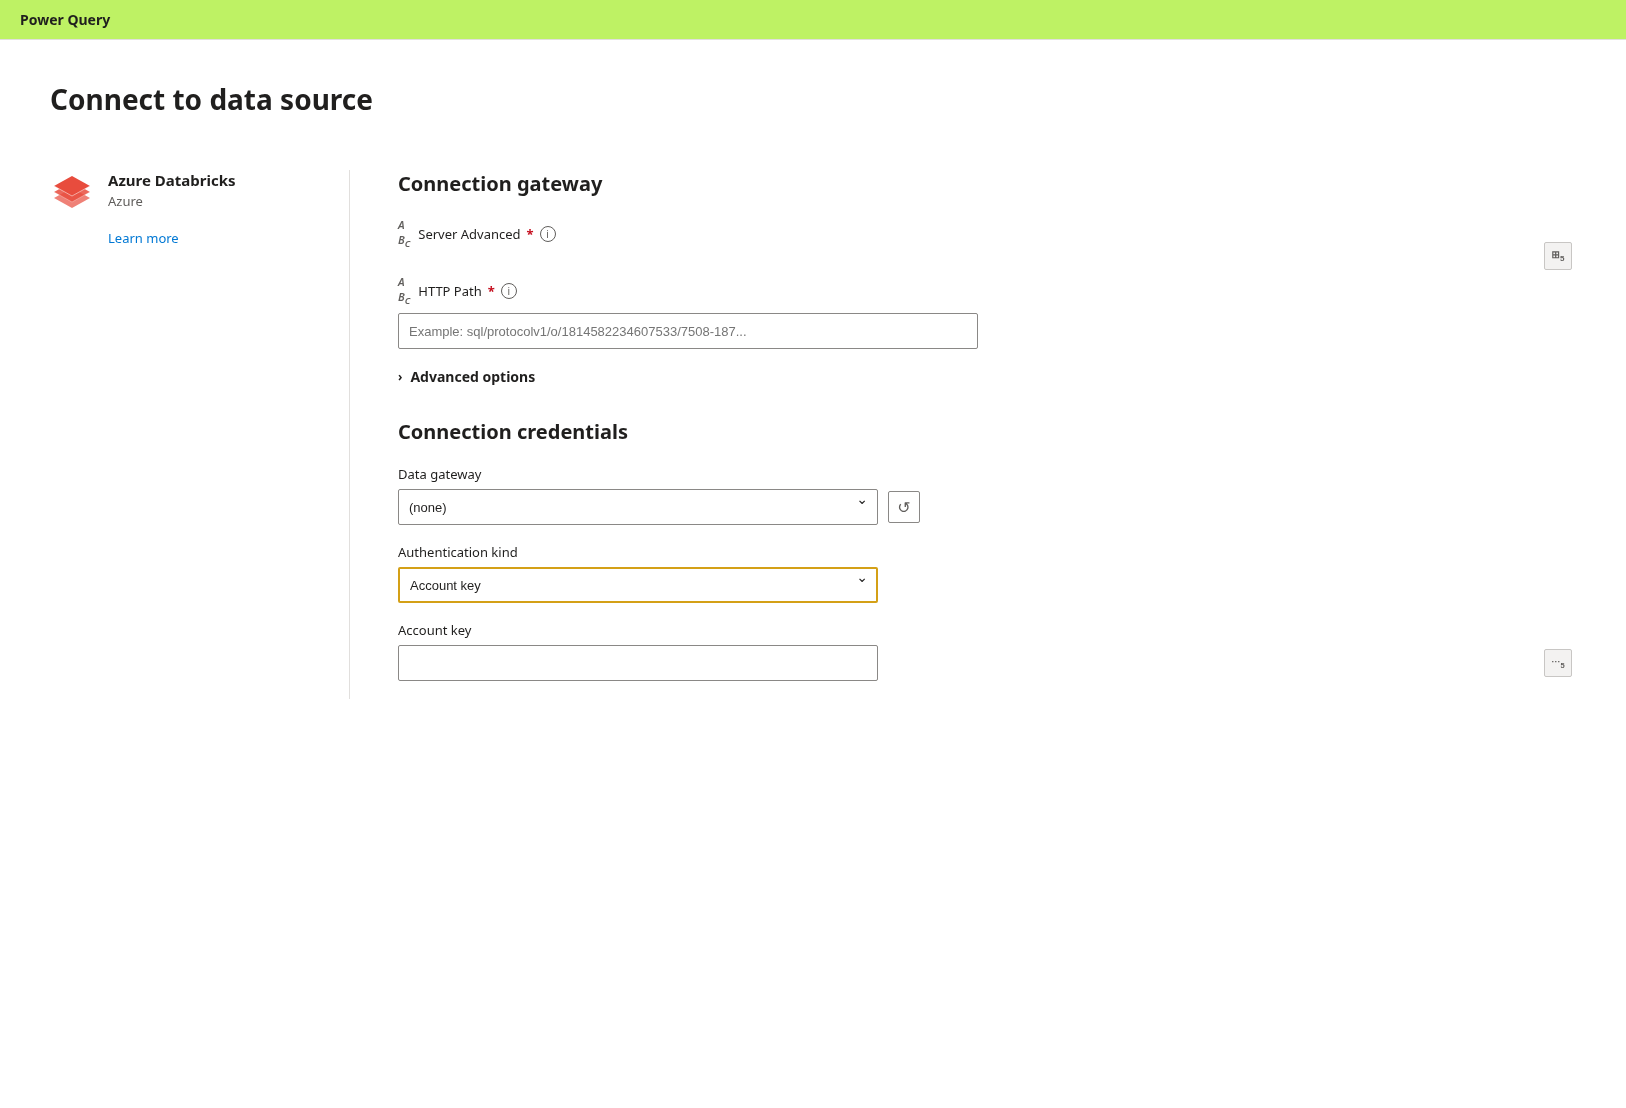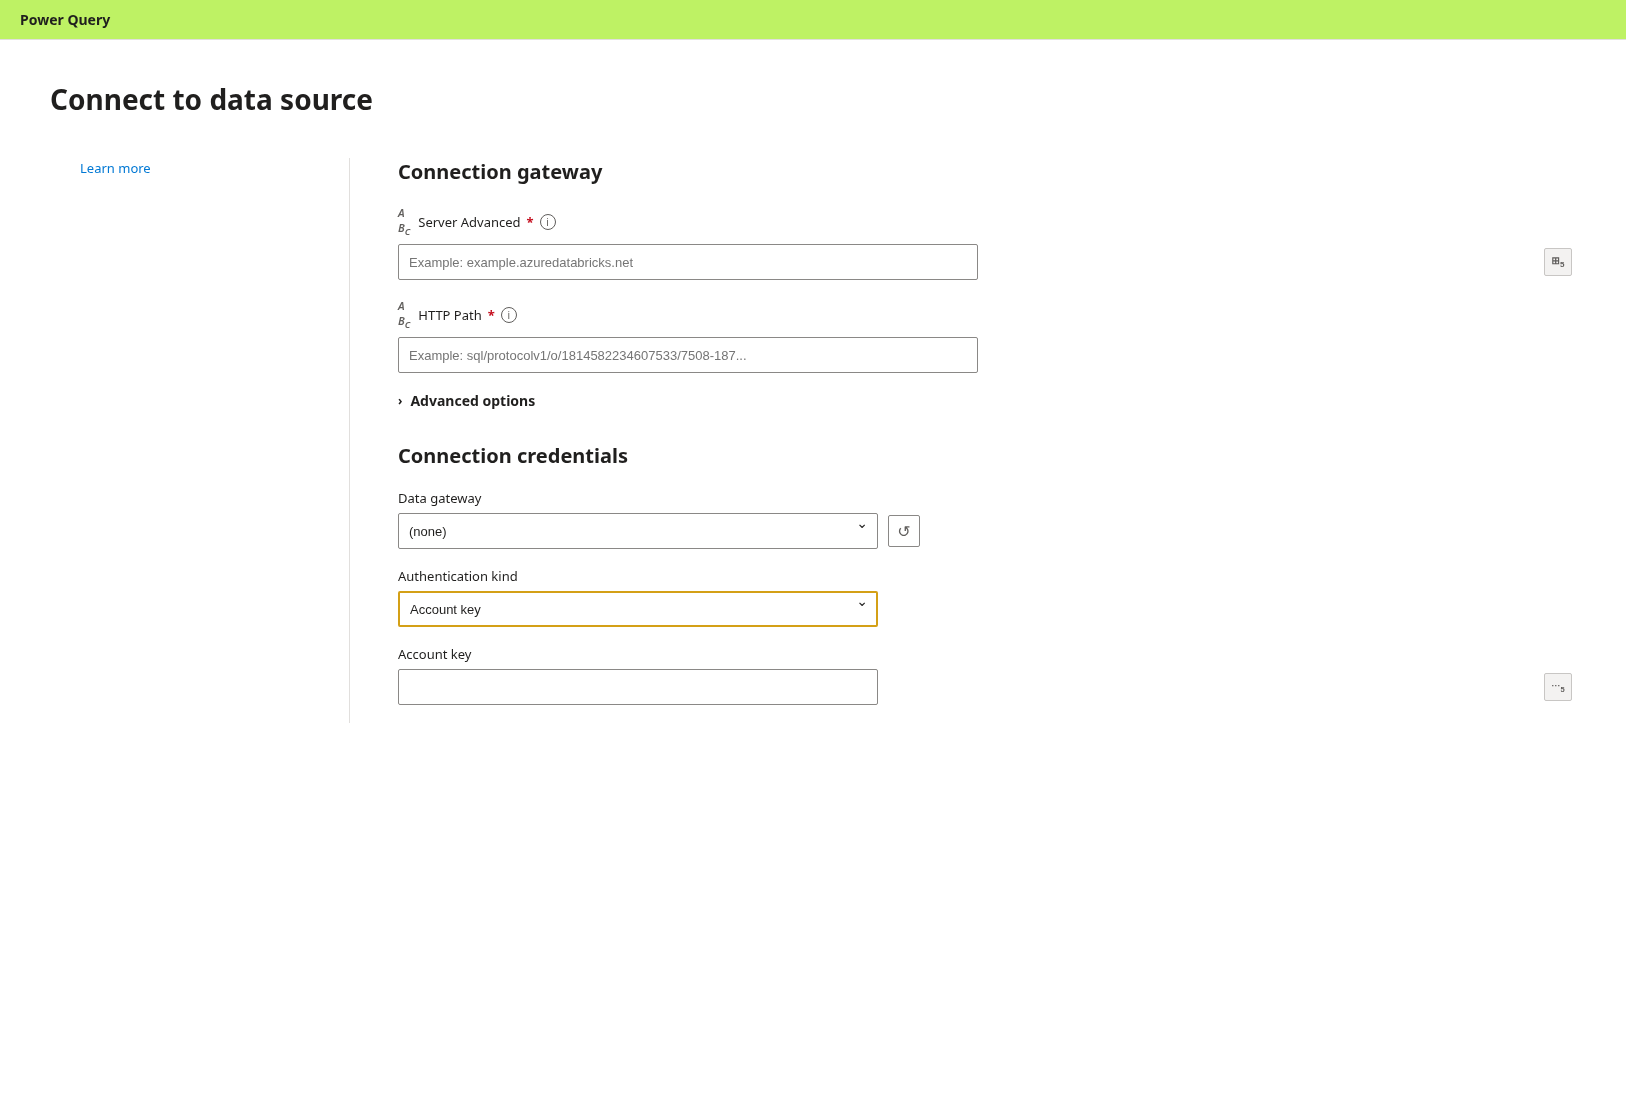--- a/index.html
+++ b/index.html
@@ -19,21 +19,21 @@
       font-size: 14px;
       color: #201f1e;
     }
     .page-container {
       padding: 40px 50px;
     }
     .page-title {
       font-size: 28px;
       font-weight: 700;
       color: #201f1e;
-      margin-bottom: 40px;
+      margin-bottom: 52px;
     }
     .main-layout {
       display: flex;
       gap: 0;
     }
     .left-panel {
       width: 300px;
       min-width: 260px;
       padding-right: 40px;
       border-right: 1px solid #e1dfdd;
@@ -52,21 +52,21 @@
     .connector-category {
       font-size: 13px;
       color: #605e5c;
       margin-top: 2px;
     }
     .learn-more {
       color: #0078d4;
       text-decoration: none;
       font-size: 13px;
       cursor: pointer;
-      margin-left: 30px;
+      margin-left: 58px;
     }
     .right-panel {
       flex: 1;
       padding-left: 48px;
     }
     .section-title {
       font-size: 20px;
       font-weight: 700;
       color: #201f1e;
       margin-bottom: 20px;
@@ -219,36 +219,53 @@
 <div class="title-bar">
   <span class="title-bar-text">Power Query</span>
 </div>
 
 <div class="page-container">
   <h1 class="page-title">Connect to data source</h1>
 
   <div class="main-layout">
 
     <div class="left-panel">
+      <div class="connector-info">
+
+        <svg class="databricks-icon" viewBox="0 0 44 44" xmlns="http://www.w3.org/2000/svg">
+
+          <polygon points="4,28 22,38 40,28 22,18" fill="#e84c3d" opacity="0.7"></polygon>
+
+          <polygon points="4,22 22,32 40,22 22,12" fill="#e84c3d" opacity="0.85"></polygon>
+
+          <polygon points="4,16 22,26 40,16 22,6" fill="#e84c3d"></polygon>
+
+          <polyline points="4,16 22,26 40,16" fill="none" stroke="white" stroke-width="1" opacity="0.5"></polyline>
+          <polyline points="4,22 22,32 40,22" fill="none" stroke="white" stroke-width="1" opacity="0.3"></polyline>
+        </svg>
+        <div>
+          <div class="connector-name">Azure Databricks</div>
+          <div class="connector-category">Azure</div>
+        </div>
+      </div>
       <a class="learn-more">Learn more</a>
     </div>
 
     <div class="right-panel">
 
       <h2 class="section-title">Connection gateway</h2>
 
       <div class="field-group">
         <div class="field-label">
           <span class="field-label-abc">A<br style="line-height:0">B<sub>C</sub></span>
           <span>Server Advanced</span>
           <span class="required-star">*</span>
           <span class="info-icon">i</span>
         </div>
         <div class="input-wrapper">
-          <input class="text-input" type="text" placeholder="Example: example.azuredatabricks.net" style="">
           <button class="input-icon-btn" title="Parameter">
             <span>⊞<sub style="font-size:8px">5</sub></span>
           </button>
         </div>
       </div>
 
       <div class="field-group">
         <div class="field-label">
           <span class="field-label-abc">A<br style="line-height:0">B<sub>C</sub></span>
           <span>HTTP Path</span>

